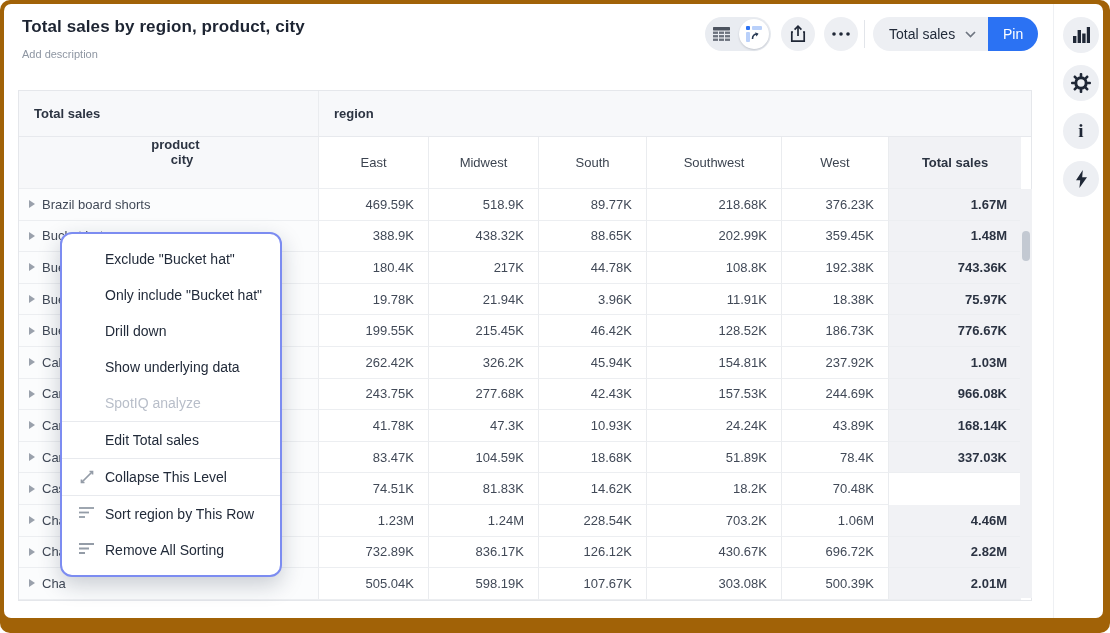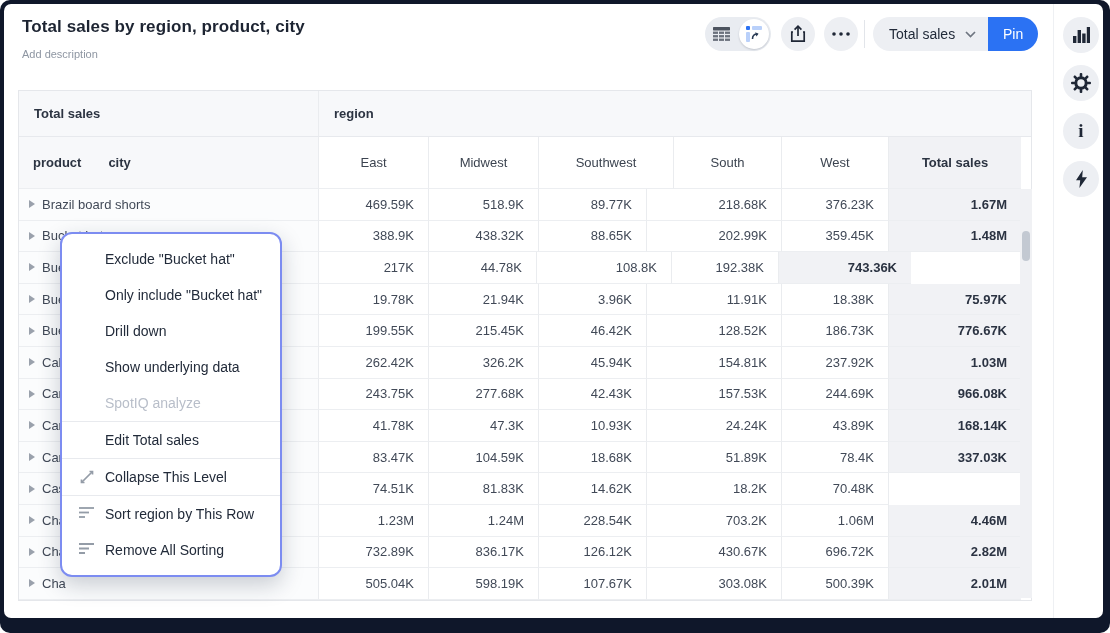--- a/index.html
+++ b/index.html
@@ -1,17 +1,17 @@
 <!DOCTYPE html>
 <html><head>
 <meta charset="utf-8">
 <style>
   * { box-sizing: border-box; margin: 0; padding: 0; }
   html,body { width:1110px; height:633px; background:#ffffff; font-family:"Liberation Sans","DejaVu Sans",sans-serif; }
-  .window { position:absolute; left:0; top:0; width:1110px; height:633px; background:#0f172a; border-radius:10px; }
+  .window { position:absolute; left:0; top:0; width:1110px; height:633px; background:#a16207; border-radius:10px; }
   .content { position:absolute; left:4px; top:4px; width:1099px; height:614px; background:#ffffff; border-radius:7px; overflow:hidden; }
 
   
   .page-title { position:absolute; left:18px; top:13px; font-size:17px; font-weight:700; color:#1d2432; letter-spacing:.1px; }
   .page-desc { position:absolute; left:18px; top:44px; font-size:11px; color:#8e96a2; }
 
   
   .seg-toggle { position:absolute; left:701px; top:13px; width:66px; height:34px; background:#e9ecf1; border-radius:17px; }
   .seg-slot { position:absolute; top:0; width:33px; height:34px; display:flex; align-items:center; justify-content:center; }
   .seg-selected { position:absolute; left:34px; top:2px; width:30px; height:30px; background:#ffffff; border-radius:50%; box-shadow:0 1px 2px rgba(20,30,50,.18); display:flex; align-items:center; justify-content:center; }
@@ -26,21 +26,21 @@
   .side-divider { position:absolute; left:1049px; top:0; width:1px; height:614px; background:#eef0f3; }
   .sidebar { position:absolute; left:1059px; top:13px; width:36px; }
   .sb-circle { position:relative; width:36px; height:36px; border-radius:50%; background:#edeff3; margin-bottom:12px; display:flex; align-items:center; justify-content:center; color:#1f2736; }
   .info-glyph { font-family:"Liberation Serif","DejaVu Serif",serif; font-size:19px; font-weight:700; color:#1f2736; }
 
   
   .pivot { position:absolute; left:14px; top:86px; width:1014px; border:1px solid #e5e7eb; background:#fff; }
   .trow { display:flex; }
   .cell { border-right:1px solid #eaecef; border-bottom:1px solid #eceef1; overflow:hidden; white-space:nowrap; }
   .hrow1 .cell { height:46px; background:#f7f8fa; display:flex; align-items:center; font-size:13px; font-weight:700; color:#2c3442; padding-left:15px; border-bottom:1px solid #e7e9ed; }
-  .hrow2 .cell { height:52px; background:#ffffff; display:flex; align-items:center; justify-content:center; font-size:13px; color:#3c4450; }
+  .hrow2 .cell { height:52px; background:#ffffff; display:flex; align-items:center; justify-content:center; font-size:13px; color:#3c4450;flex-direction:column; }
   .hrow2 .cell.rowhead { background:#f7f8fa; justify-content:flex-start; font-weight:700; color:#2c3442; }
   .hrow2 .cell.totalhead { background:#f1f2f5; font-weight:700; color:#2c3442; }
   .drow .cell { height:31.6px; display:flex; align-items:center; font-size:13px; color:#414957; }
   .drow .cell.label { padding-left:10px; background:#fbfcfd; gap:7px; }
   .drow .cell.num { justify-content:flex-end; padding-right:14px; }
   .drow .cell.total { background:#f1f2f5; font-weight:700; color:#2b3342; }
   .tri { width:0; height:0; border-left:6px solid #9aa1ac; border-top:4px solid transparent; border-bottom:4px solid transparent; flex:none; }
   .last-col { border-right:none; }
 
   
@@ -161,22 +161,22 @@
           <div class="cell" style="width:300px">Total sales</div>
           <div class="cell last-col" style="width:712px">region</div>
         </div>
         <div class="trow hrow2">
           <div class="cell rowhead" style="width:300px">
   <span style="margin-left:14px">product</span>
   <span style="margin-left:27px">city</span>
           </div>
           <div class="cell " style="width:110px">East</div>
           <div class="cell " style="width:110px">Midwest</div>
+          <div class="cell " style="width:108px">South</div>
           <div class="cell " style="width:135px">Southwest</div>
-          <div class="cell " style="width:108px">South</div>
           <div class="cell " style="width:107px">West</div>
           <div class="cell totalhead last-col" style="width:132px">Total sales</div>
         </div>
         <div class="trow drow">
           <div class="cell label" style="width:300px">
             <span class="tri"></span>
             <span>Brazil board shorts</span>
           </div>
           <div class="cell num " style="width:110px">469.59K</div>
           <div class="cell num " style="width:110px">518.9K</div>
@@ -195,20 +195,21 @@
           <div class="cell num " style="width:108px">88.65K</div>
           <div class="cell num " style="width:135px">202.99K</div>
           <div class="cell num " style="width:107px">359.45K</div>
           <div class="cell num total last-col" style="width:132px">1.48M</div>
         </div>
         <div class="trow drow">
           <div class="cell label" style="width:300px">
             <span class="tri"></span>
             <span>Bue</span>
           </div>
+          <div class="cell num " style="width:110px">180.4K</div>
           <div class="cell num " style="width:110px">217K</div>
           <div class="cell num " style="width:108px">44.78K</div>
           <div class="cell num " style="width:135px">108.8K</div>
           <div class="cell num " style="width:107px">192.38K</div>
           <div class="cell num total last-col" style="width:132px">743.36K</div>
         </div>
         <div class="trow drow">
           <div class="cell label" style="width:300px">
             <span class="tri"></span>
             <span>Bue</span>

